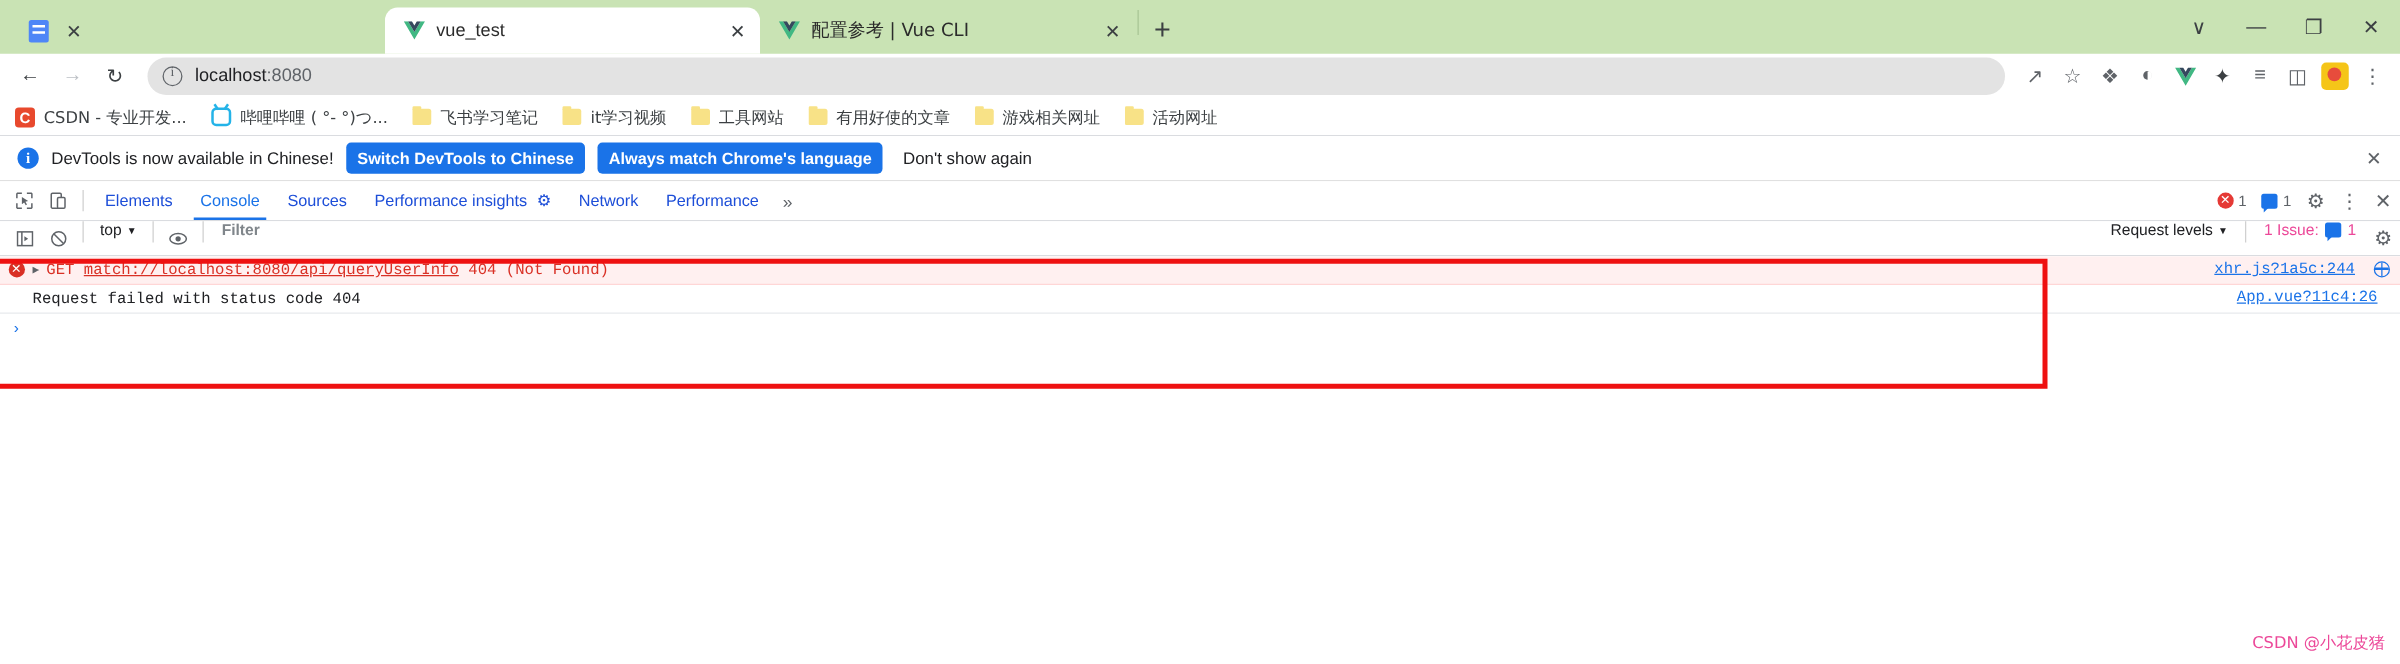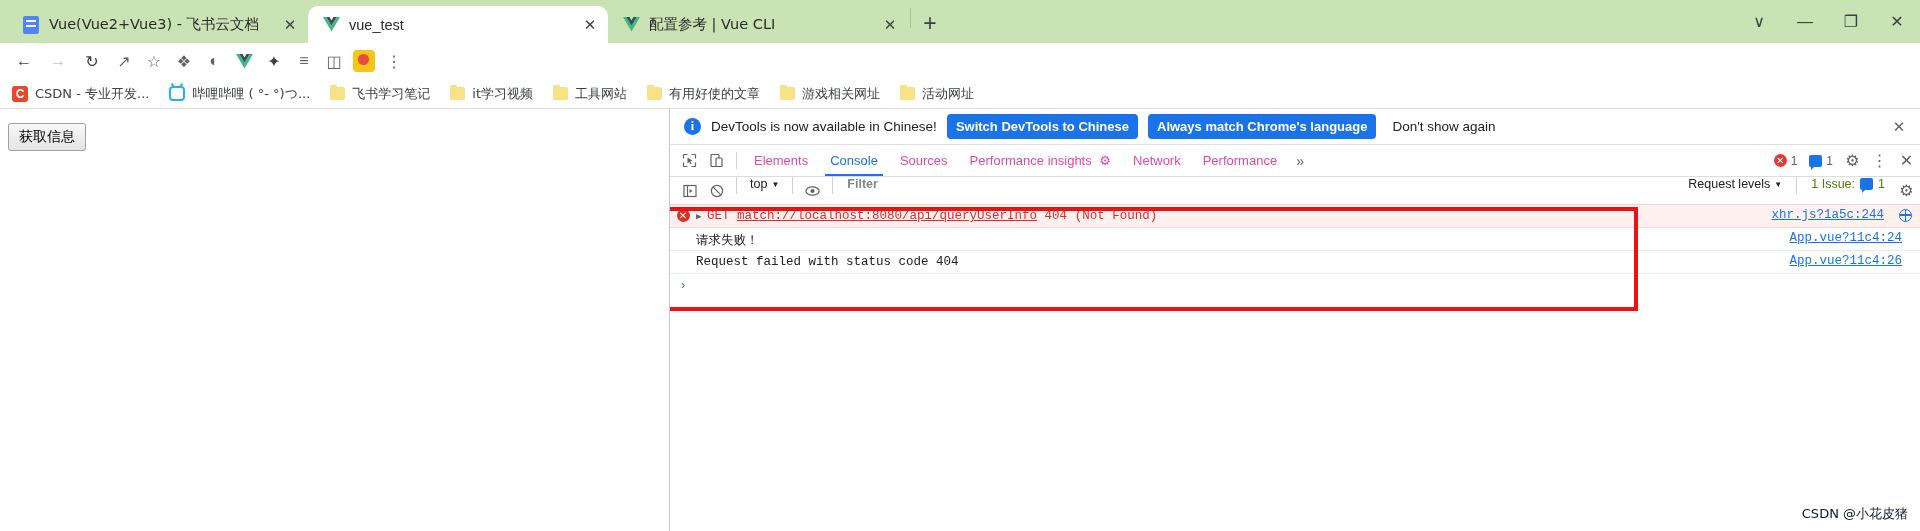--- a/index.html
+++ b/index.html
@@ -352,21 +352,21 @@
     flex: 0 0 27px;
   }
   .dt-vsep {
     width: 1px; height: 17px;
     background: #d0d0d0;
     margin: 0 6px;
     flex: 0 0 1px;
   }
   .dt-tab {
     font-size: 13px;
-    color: #ec4899;
+    color: #1d4ed8;
     padding: 0 11px;
     height: 31px;
     line-height: 31px;
     white-space: nowrap;
     cursor: pointer;
     position: relative;
   }
   .dt-tab.sel {
     color: #1a73e8;
   }
@@ -443,21 +443,21 @@
   .levels-select {
     display: flex; align-items: center; gap: 4px;
     font-size: 12.5px; color: #202124;
     padding: 0 8px;
     white-space: nowrap;
     cursor: pointer;
   }
   .issues-chip {
     display: flex; align-items: center; gap: 5px;
     font-size: 12.5px;
-    color: #4d7c0f;
+    color: #ec4899;
     padding: 0 8px;
     white-space: nowrap;
     cursor: pointer;
   }
 
   
   .console-area {
     flex: 1 1 auto;
     position: relative;
     background: #ffffff;
@@ -571,35 +571,34 @@
     color: #1a73e8;
     font-size: 12px;
   }
   .cn-text { font-family: "DejaVu Sans", "Liberation Sans", sans-serif; }
 
   .watermark {
     position: absolute;
     right: 12px;
     bottom: 8px;
     font-size: 13px;
-    color: #0f172a;
+    color: #ec4899;
     font-family: "DejaVu Sans", sans-serif;
     white-space: nowrap;
   }
 </style>
 </head>
 <body>
 
 <div class="tabstrip">
 
   <div class="tab inactive">
     <span class="favicon">
         <span class="doc-icon"></span>
       </span>
-    <span class="tab-title cn-text">Vue(Vue2+Vue3) - 飞书云文档</span>
     <span class="tab-close">✕</span>
   </div>
 
   <div class="tab active">
     <span class="favicon">
       <span class="vue-logo">
           <svg width="17" height="15" viewBox="0 0 17 15">
             <polygon points="0,0 3.4,0 8.5,8.6 13.6,0 17,0 8.5,14.6" fill="#41b883"></polygon>
             <polygon points="3.4,0 6.5,0 8.5,3.4 10.5,0 13.6,0 8.5,8.6" fill="#35495e"></polygon>
           </svg>
@@ -631,20 +630,24 @@
     <div class="win-btn">❐</div>
     <div class="win-btn">✕</div>
   </div>
 </div>
 
 <div class="toolbar">
   <div class="nav-btn">←</div>
   <div class="nav-btn disabled">→</div>
   <div class="nav-btn">↻</div>
 
+  <div class="omnibox">
+    <span class="info-ico"></span>
+    <span class="url"><span class="host">localhost</span><span class="port">:8080</span></span>
+  </div>
 
   <div class="tb-ico">↗</div>
   <div class="tb-ico">☆</div>
   <div class="tb-ico">❖</div>
   <div class="tb-ico">◐</div>
   <div class="tb-ico" style="color:#41b883;font-weight:bold;">
     <svg width="17" height="15" viewBox="0 0 17 15">
         <polygon points="0,0 3.4,0 8.5,8.6 13.6,0 17,0 8.5,14.6" fill="#41b883"></polygon>
         <polygon points="3.4,0 6.5,0 8.5,3.4 10.5,0 13.6,0 8.5,8.6" fill="#35495e"></polygon>
       </svg>
@@ -688,23 +691,20 @@
     <span class="cn-text">游戏相关网址</span>
   </div>
   <div class="bm">
     <span class="bm-folder"></span>
     <span class="cn-text">活动网址</span>
   </div>
 </div>
 
 <div class="body-area">
 
-  <div class="webpage">
-    <button class="get-info-btn cn-text">获取信息</button>
-  </div>
 
   <div class="devtools">
 
     <div class="dt-notify">
       <span class="info-circle">i</span>
       <span class="msg">DevTools is now available in Chinese!</span>
       <button class="dt-btn-blue">Switch DevTools to Chinese</button>
       <button class="dt-btn-blue">Always match Chrome's language</button>
       <button class="dt-btn-plain">Don't show again</button>
       <span class="spacer"></span>
@@ -799,27 +799,20 @@
             <span class="x-circle">✕</span>
           </span>
         <span class="msg-tri">▶</span>
         <span class="msg-text red"><span>GET</span>&nbsp;<a>match://localhost:8080/api/queryUserInfo</a>&nbsp;<span>404</span>&nbsp;<span>(Not Found)</span></span>
         <span class="msg-src-wrap">
           <span class="msg-src">xhr.js?1a5c:244</span>
           <span class="globe-ico"></span>
         </span>
       </div>
 
-      <div class="msg-row">
-        <span class="msg-icon"></span>
-        <span class="msg-text cn-text">请求失败！</span>
-        <span class="msg-src-wrap">
-          <span class="msg-src" style="padding-right:18px;">App.vue?11c4:24</span>
-        </span>
-      </div>
 
       <div class="msg-row">
         <span class="msg-icon"></span>
         <span class="msg-text">Request failed with status code 404</span>
         <span class="msg-src-wrap">
           <span class="msg-src" style="padding-right:18px;">App.vue?11c4:26</span>
         </span>
       </div>
 
       <div class="prompt-row">

